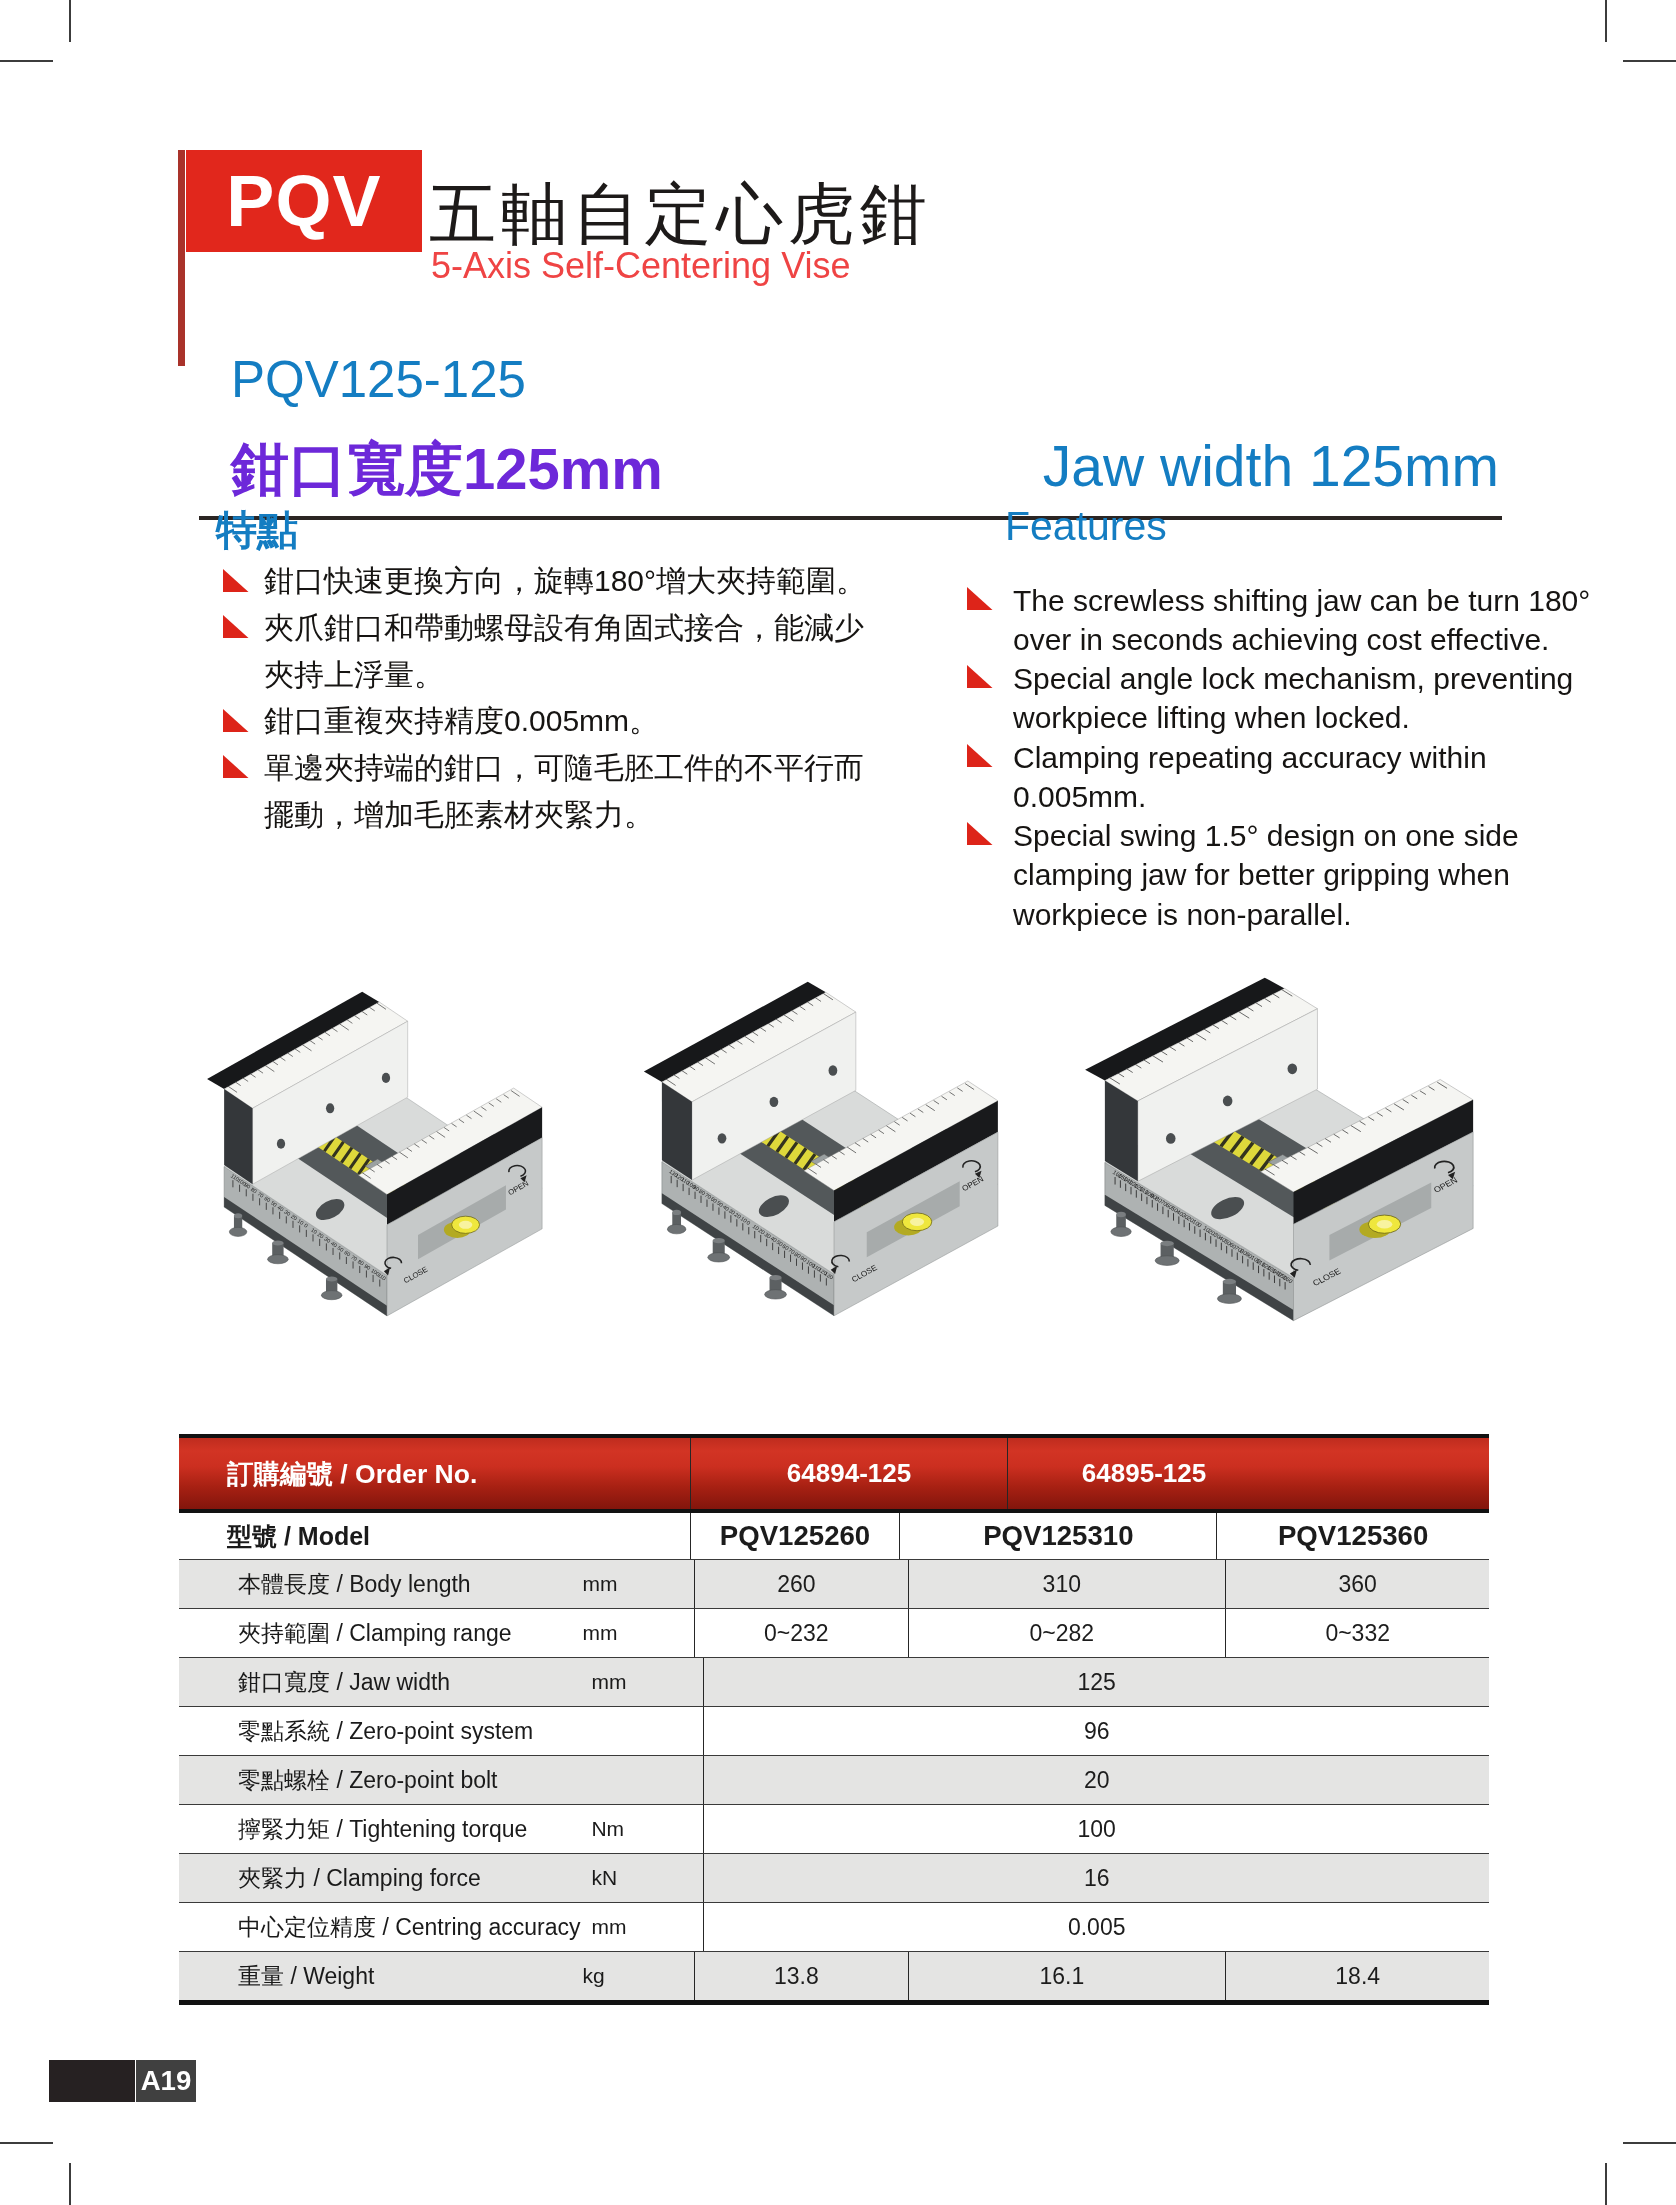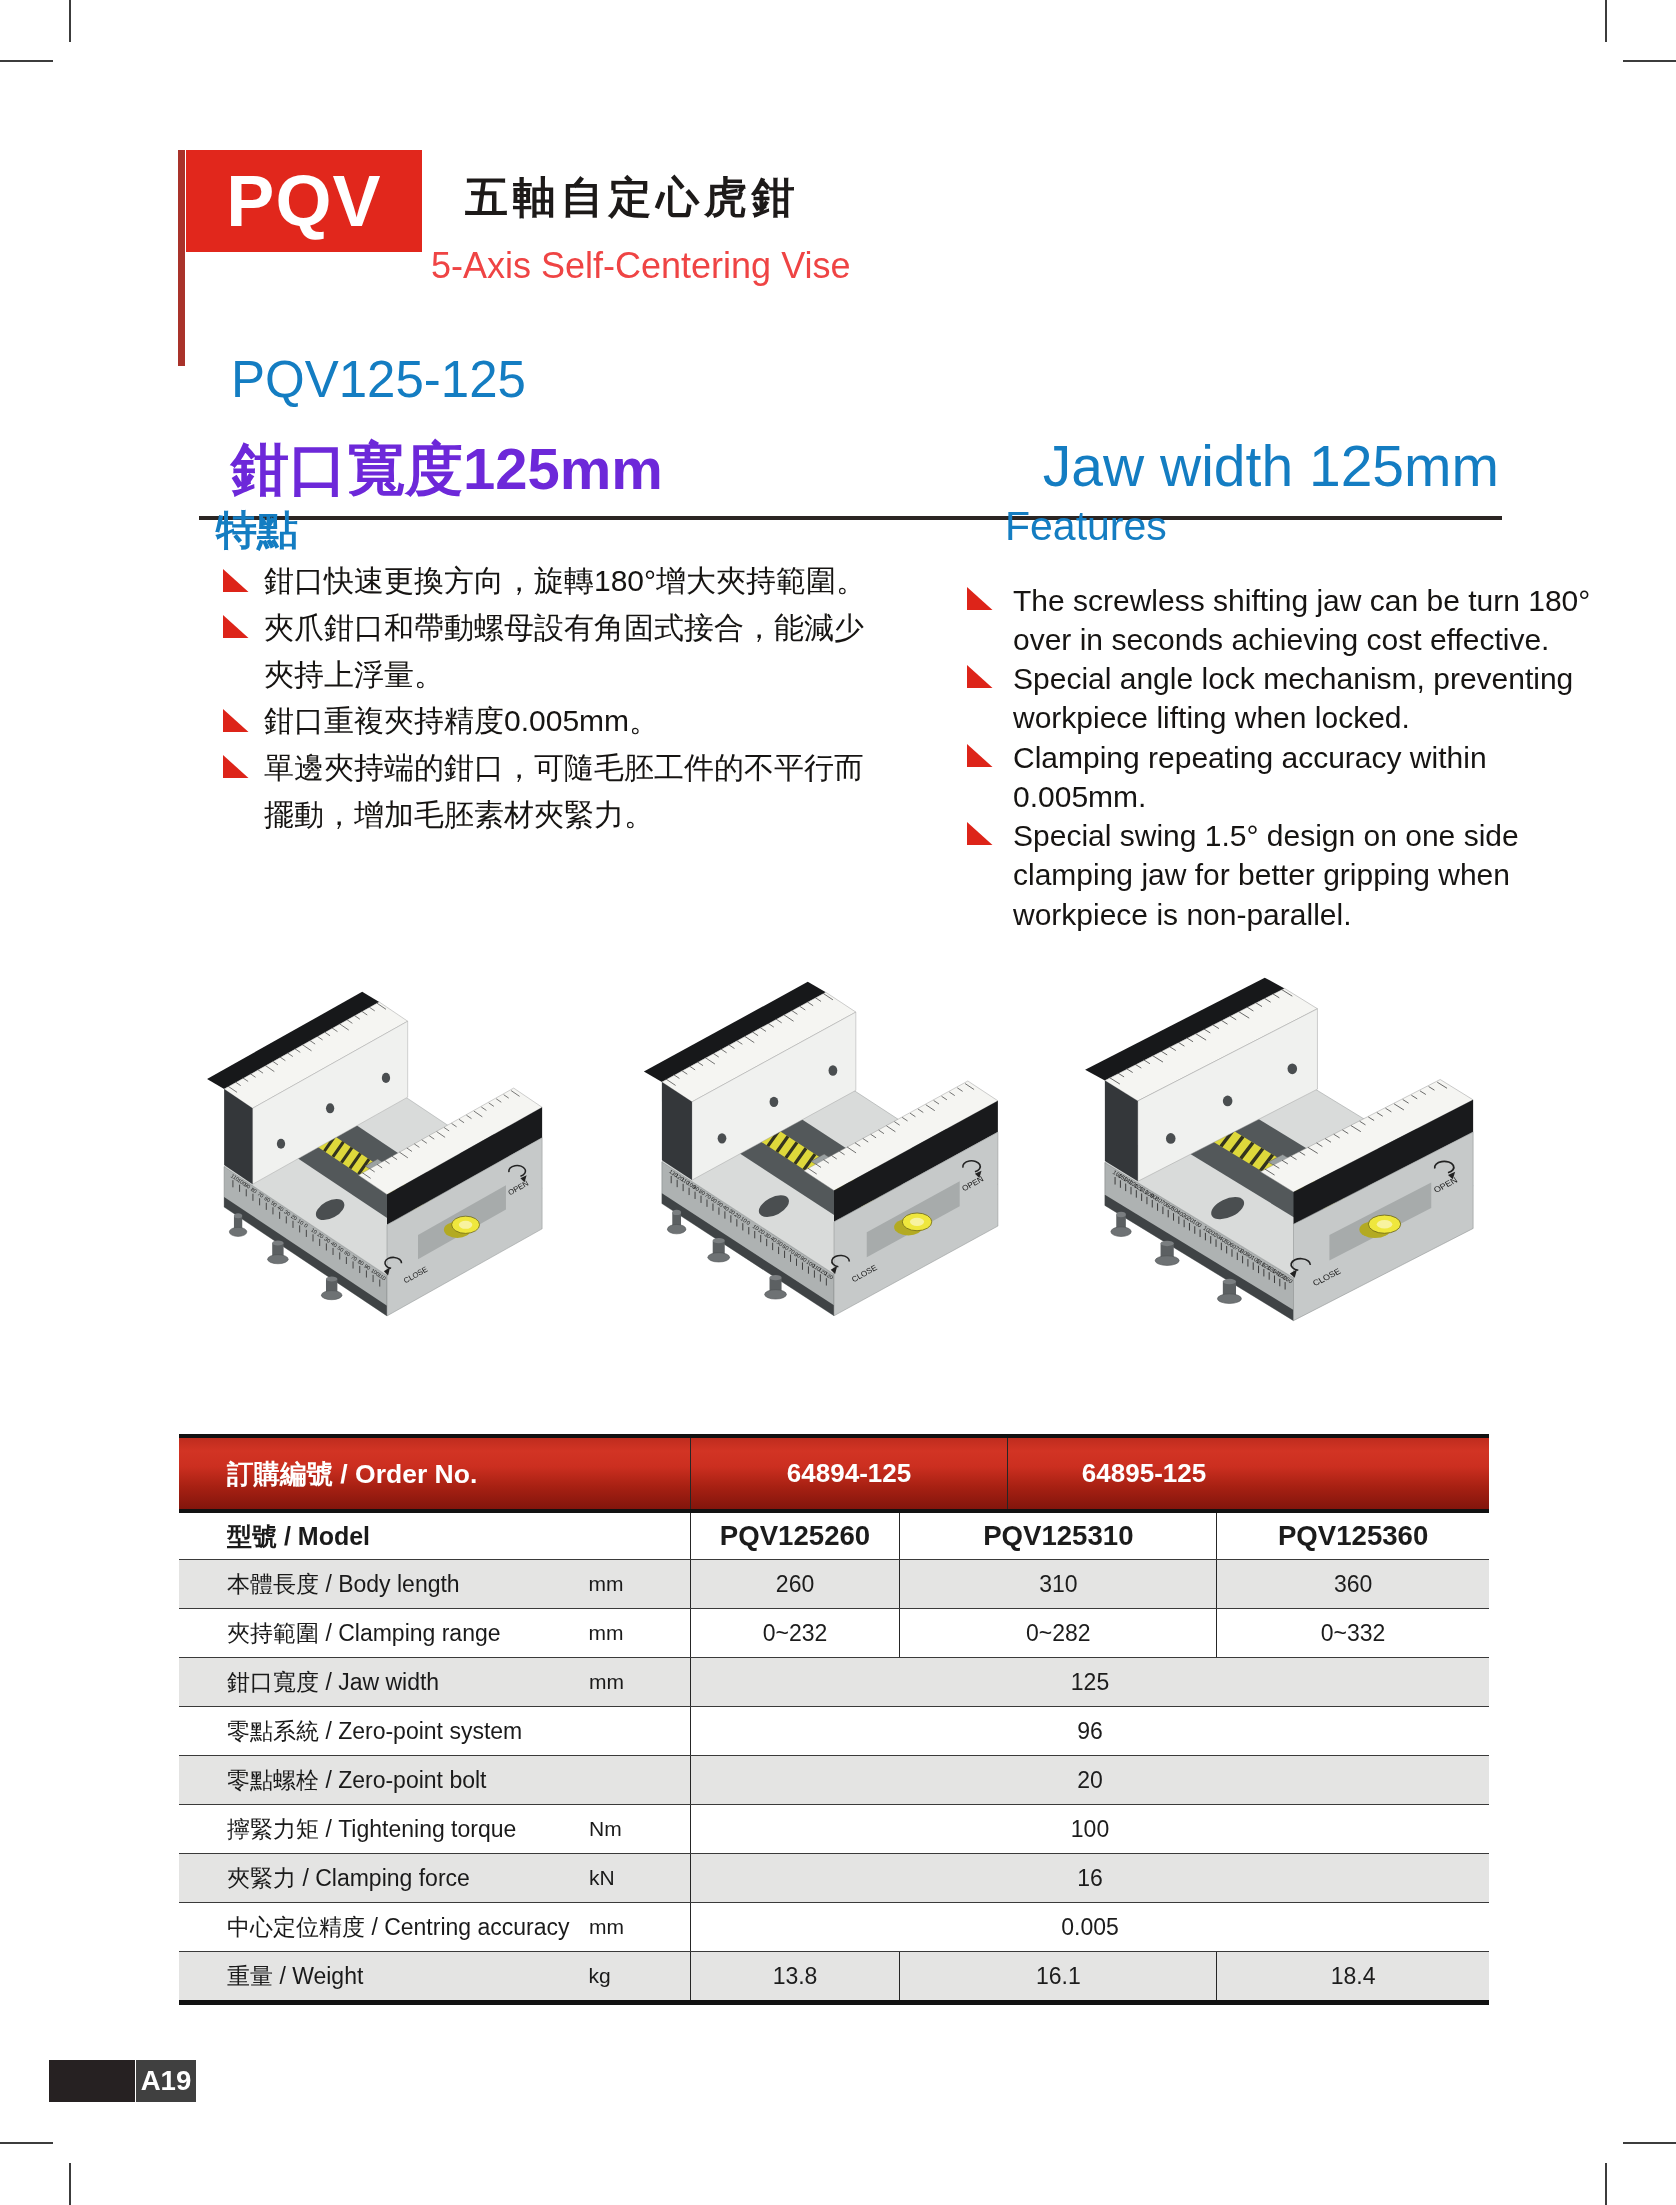--- a/index.html
+++ b/index.html
@@ -8,21 +8,21 @@
     font-family:"Liberation Sans","DejaVu Sans",sans-serif;color:#1c1c1c;
     overflow:hidden;
   }
   
   .mark{position:absolute;background:#3c3c3c;}
   
   .flag-pole{position:absolute;left:178px;top:150px;width:7.4px;height:216px;background:#a9322a;}
   .flag{position:absolute;left:186px;top:150px;width:236px;height:102px;background:#e1271c;
         display:flex;align-items:center;justify-content:center;}
   .flag span{color:#fff;font-size:72px;font-weight:700;letter-spacing:1.1px;}
-  .title-zh{position:absolute;left:429px;top:169px;font-size:43px;font-weight:700;color:#1d1a19;letter-spacing:4.8px;white-space:nowrap;margin-left:36px;}
+  .title-zh{position:absolute;left:429px;top:169px;font-size:67px;font-weight:400;color:#1d1a19;letter-spacing:4.8px;white-space:nowrap;}
   .title-en{position:absolute;left:431px;top:245px;font-size:36px;font-weight:400;color:#ef4444;white-space:nowrap;}
   .model-code{position:absolute;left:231px;top:350px;font-size:51px;color:#147dc2;white-space:nowrap;}
   .jaw-zh{position:absolute;left:231px;top:431px;font-size:58px;font-weight:700;color:#6d28d9;white-space:nowrap;}
   .jaw-en{position:absolute;right:177px;top:433px;font-size:57px;font-weight:400;color:#147dc2;white-space:nowrap;}
   .rule{position:absolute;left:199px;top:516px;width:1303px;height:3.7px;background:#2b2523;}
   
   .feat-head{position:absolute;font-size:41px;color:#147dc2;white-space:nowrap;}
   .bullet-line{position:absolute;font-size:30px;line-height:1.15;color:#161412;white-space:nowrap;}
   .tri{position:absolute;width:25.5px;height:23px;background:#dd2419;
        clip-path:polygon(0 0,100% 100%,0 100%);}
@@ -43,21 +43,21 @@
   .c-label{width:511px;}
   .c-label .lbl{flex:1;padding-left:48px;font-size:23px;color:#1a1a1a;white-space:nowrap;}
   .c-label .unit{width:101px;text-align:left;font-size:21px;color:#1a1a1a;}
   .t-header .c-label .lbl{font-size:26.5px;color:#fff;}
   .c-v1{width:210px;justify-content:center;border-left:1.6px solid #262626;}
   .c-v2{width:317px;justify-content:center;border-left:1.6px solid #262626;}
   .c-v3{width:273px;justify-content:center;border-left:1.6px solid #262626;}
   .c-span{width:799px;justify-content:center;border-left:1.6px solid #262626;}
   .t-header .cell{font-size:26px;}
   .t-row.model .cell{font-size:27.6px;}
-  .t-row.spec .cell{font-size:23px;}
+  .t-row.spec .cell{font-size:23px;margin-left:11px;}
   .t-row.model .c-label .lbl{font-size:25px;}
   
   .foot-black{position:absolute;left:49px;top:2060px;width:86px;height:42px;background:#262122;}
   .foot-red{position:absolute;left:136px;top:2060px;width:60px;height:42px;background:#404040;
     display:flex;align-items:center;justify-content:center;}
   .foot-red span{color:#fff;font-size:27.6px;font-weight:700;}
 </style>
 </head>
 <body>
 

